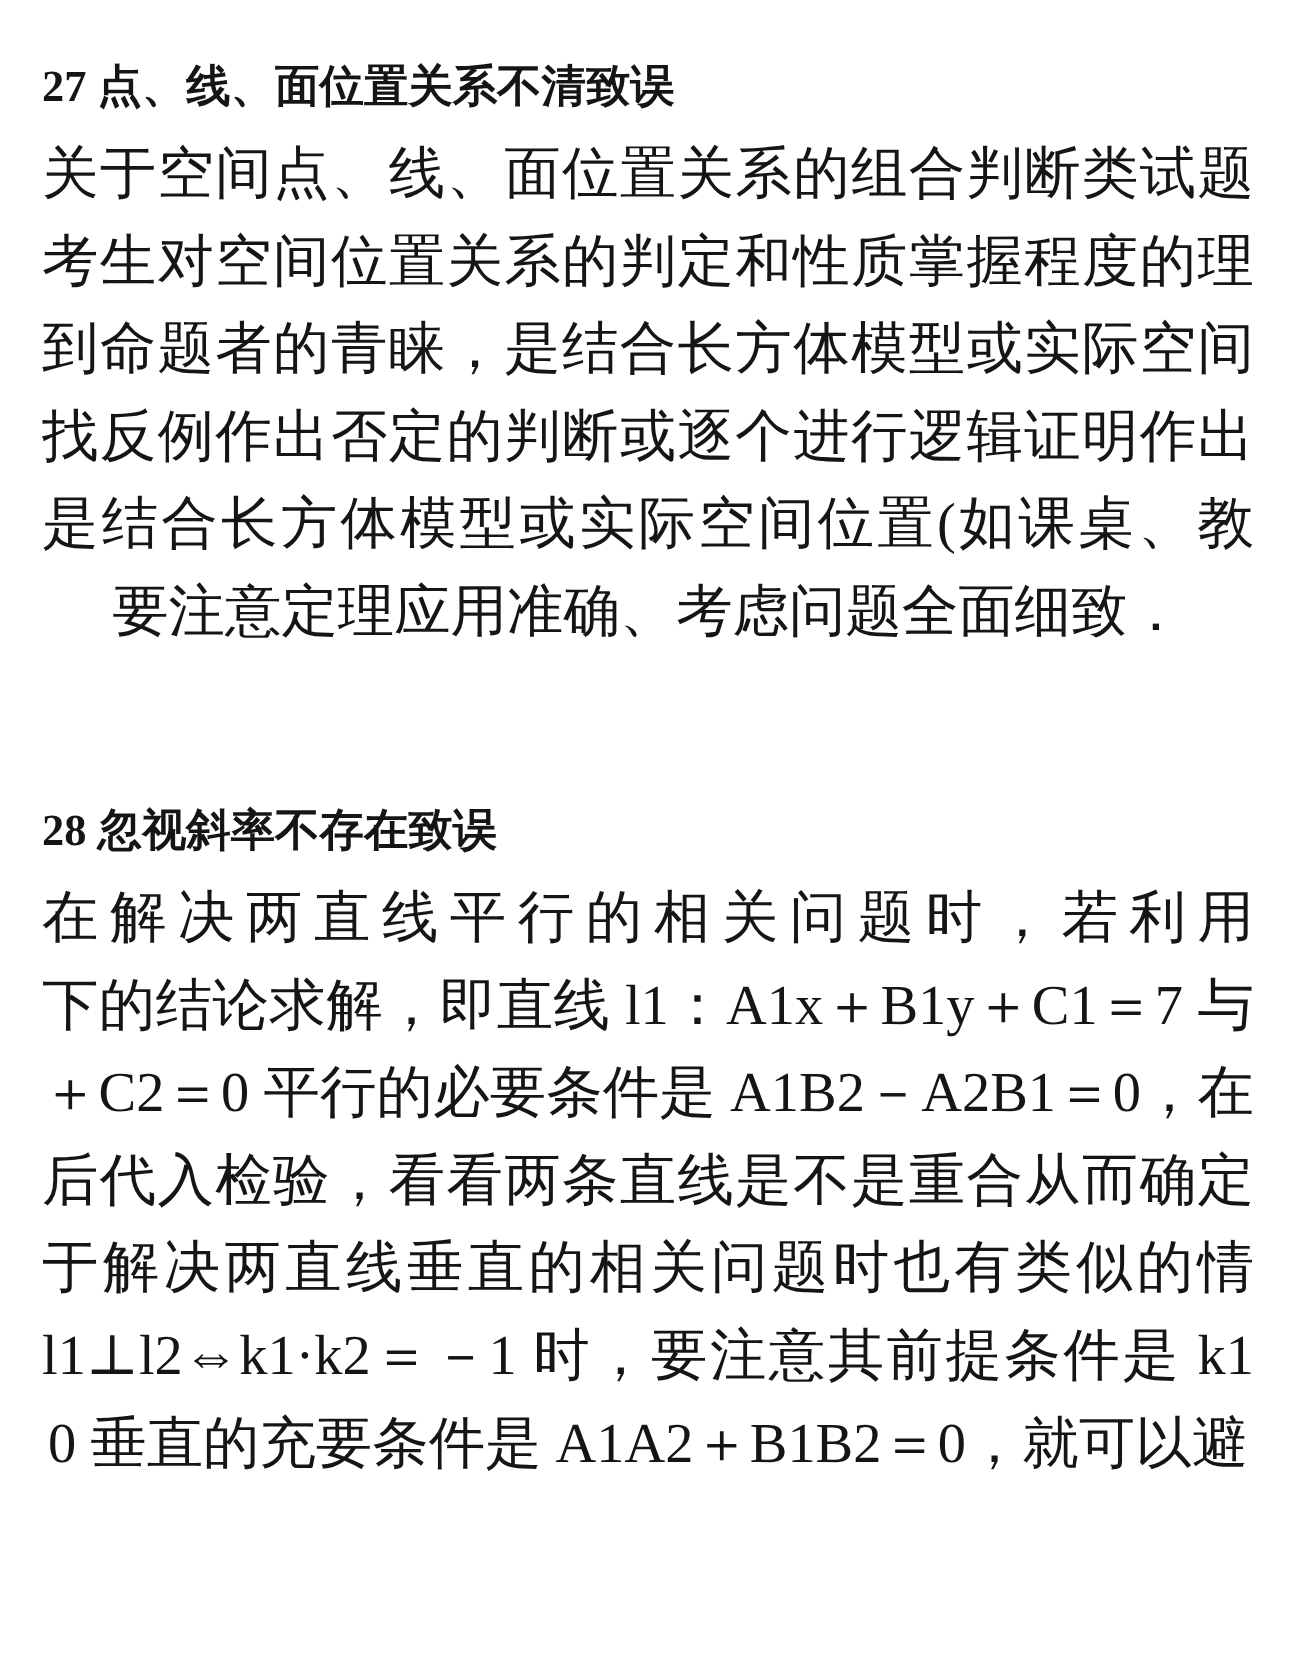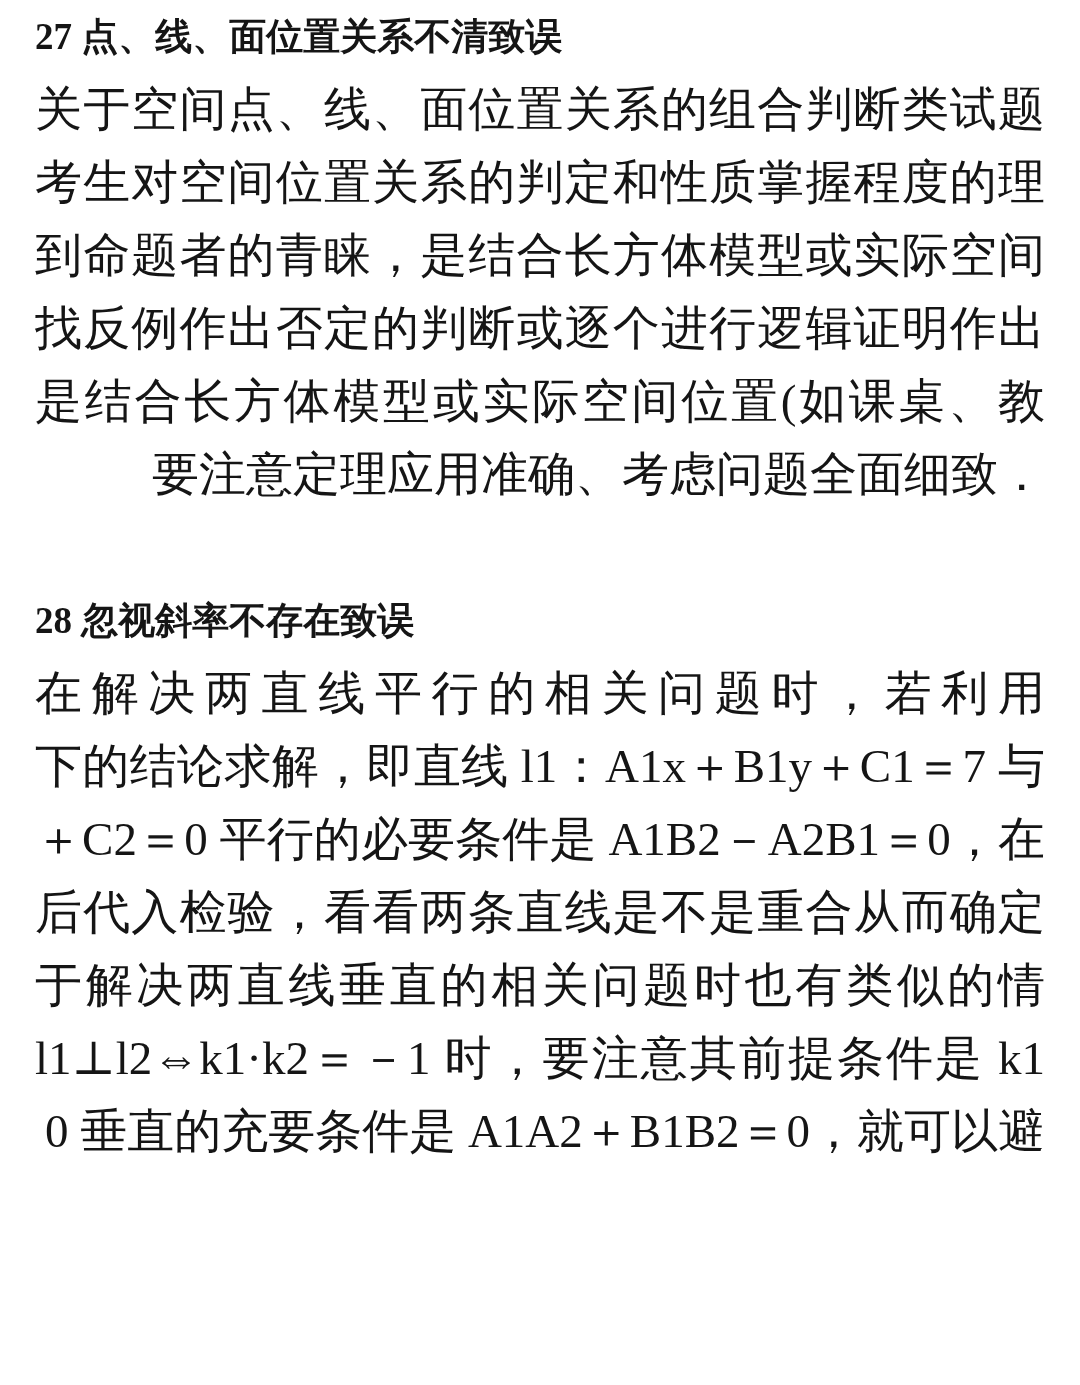--- a/index.html
+++ b/index.html
@@ -20,31 +20,32 @@
     font-family: "Liberation Serif", "DejaVu Serif", "DejaVu Sans", serif;
   }
   .heading {
     font-size: 37px;
     font-weight: bold;
     line-height: 73px;
     height: 73px;
     white-space: nowrap;
     overflow: hidden;
     text-align: left;
+    margin-top: 36px;
   }
   .line {
     font-size: 47px;
     line-height: 73px;
     height: 73px;
     overflow: hidden;
     text-align: justify;
     text-align-last: justify;
   }
   .line.last {
-    text-align: right;
+    text-align: center;
     text-align-last: auto;
   }
   .spacer {
     height: 73px;
   }
 </style>
 </head>
 <body>
 
 <div class="page">

